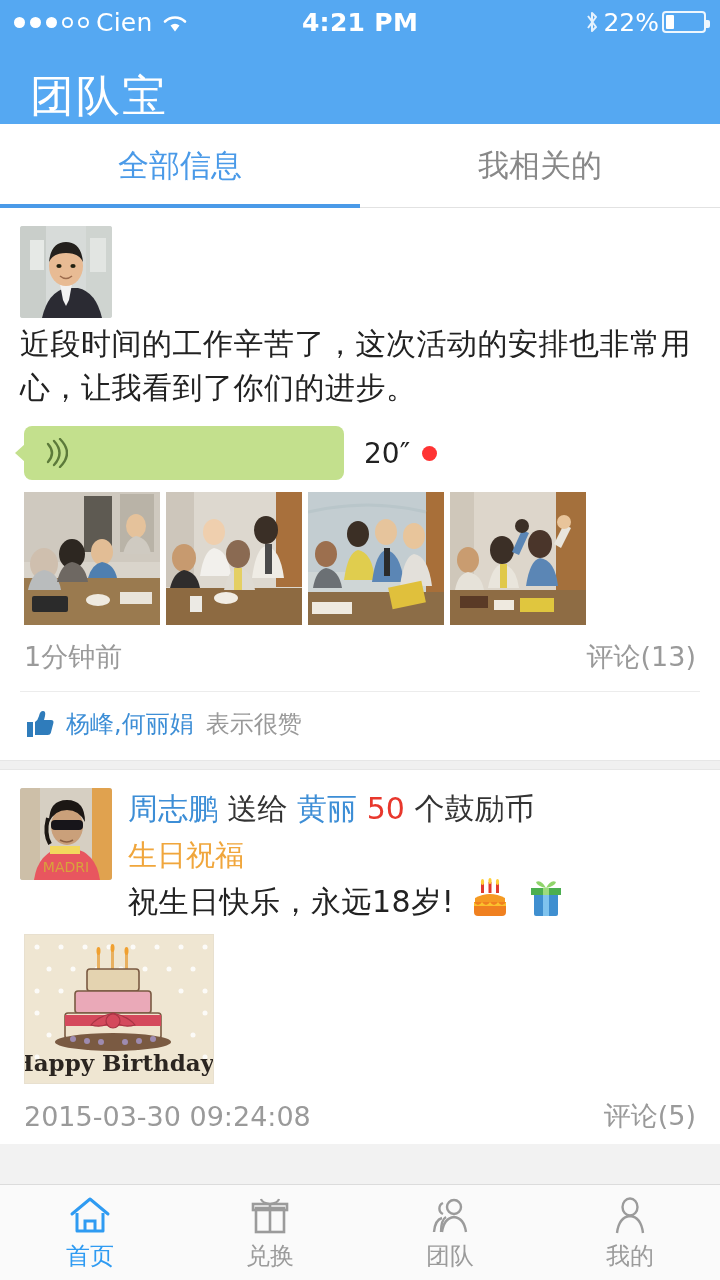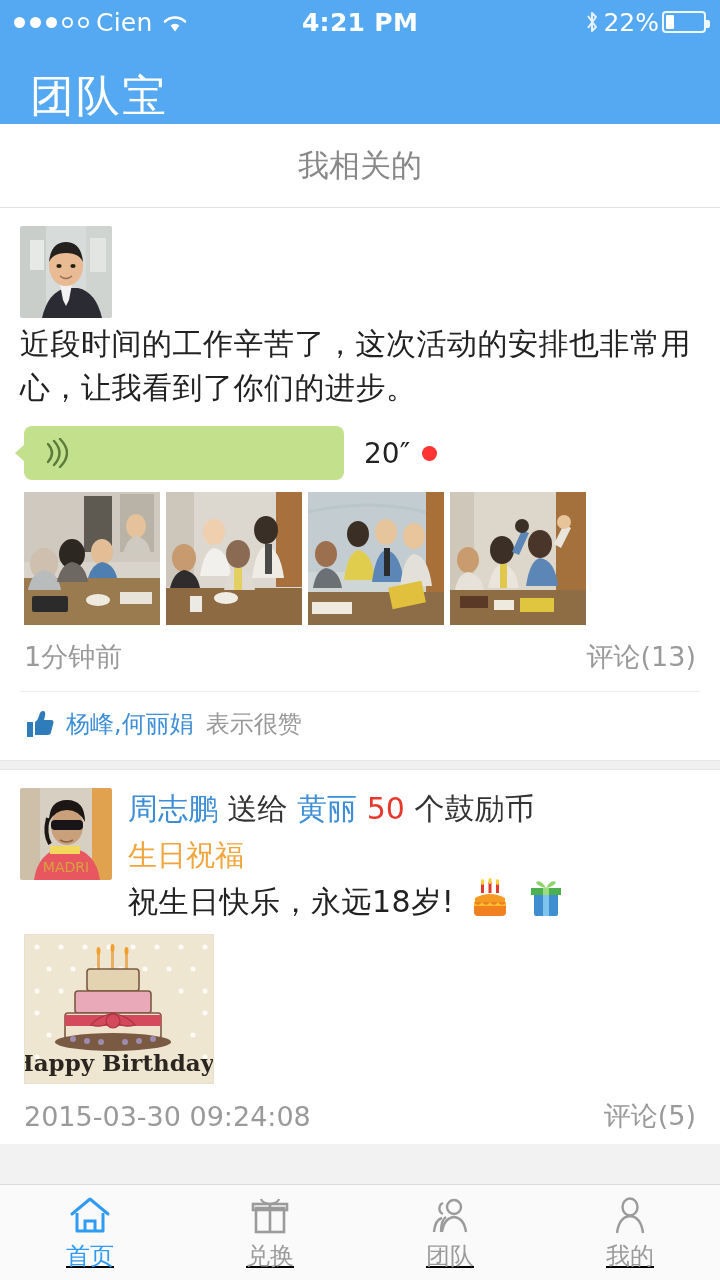--- a/index.html
+++ b/index.html
@@ -111,21 +111,20 @@
 
   .bday-img {
     width:190px; height:150px; margin:10px 0 6px 4px;
     position:relative; overflow:hidden; border:1px solid #e8e0cf;
   }
 
   
   .bottomnav {
     height:96px; flex:0 0 96px; background:#fafafa; border-top:1px solid #dcdcdc;
     display:flex;
-    text-decoration:underline;
   }
   .bn-item { flex:1; display:flex; flex-direction:column; align-items:center; justify-content:center; gap:4px; color:#9b9b9b; }
   .bn-item.active { color:#2f9bf2; }
   .bn-label { font-size:24px; }
   .bn-icon { width:46px; height:42px; display:flex; align-items:center; justify-content:center; }
 
   .emoji { display:inline-block; vertical-align:-6px; width:40px; height:40px; margin-left:6px; }
 </style>
 </head>
 <body>
@@ -161,20 +160,23 @@
         <span class="batt-fill" id="batt-fill" style="width:22%"></span>
       </span>
     </div>
   </div>
 
   <div class="navbar">
     <span class="nav-title">团队宝</span>
   </div>
 
   <div class="tabbar">
+    <div class="tab active">
+      <span>全部信息</span>
+    </div>
     <div class="tab">
       <span>我相关的</span>
     </div>
   </div>
 
   <div class="feed">
 
     <div class="post">
       <div class="post-head">
         <div class="avatar">

